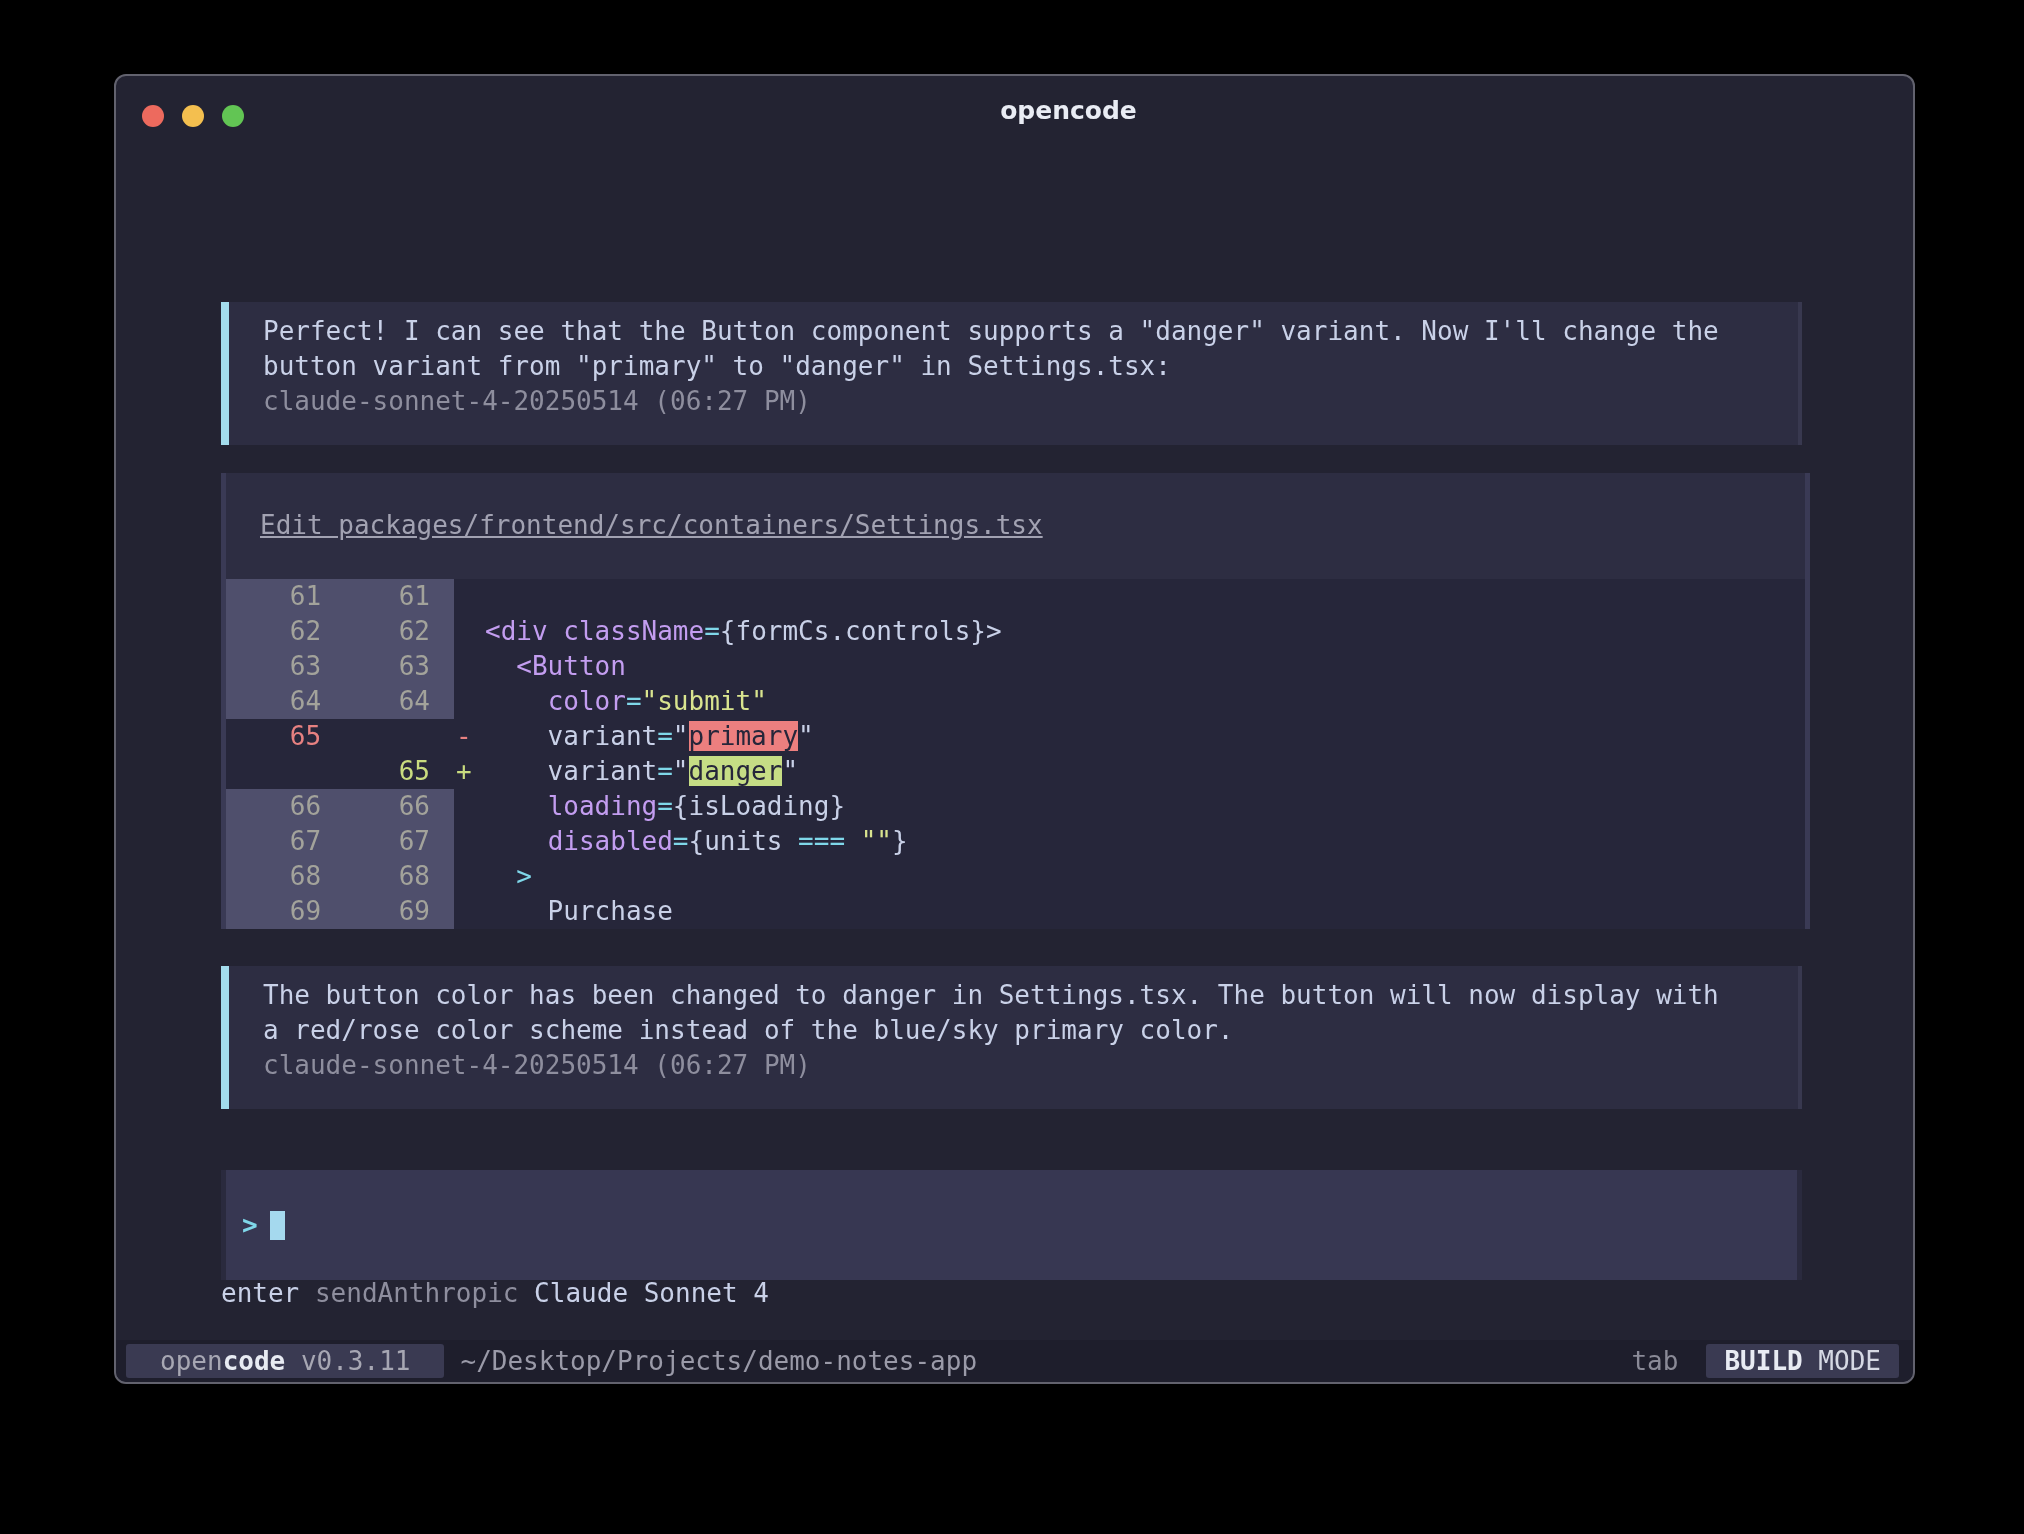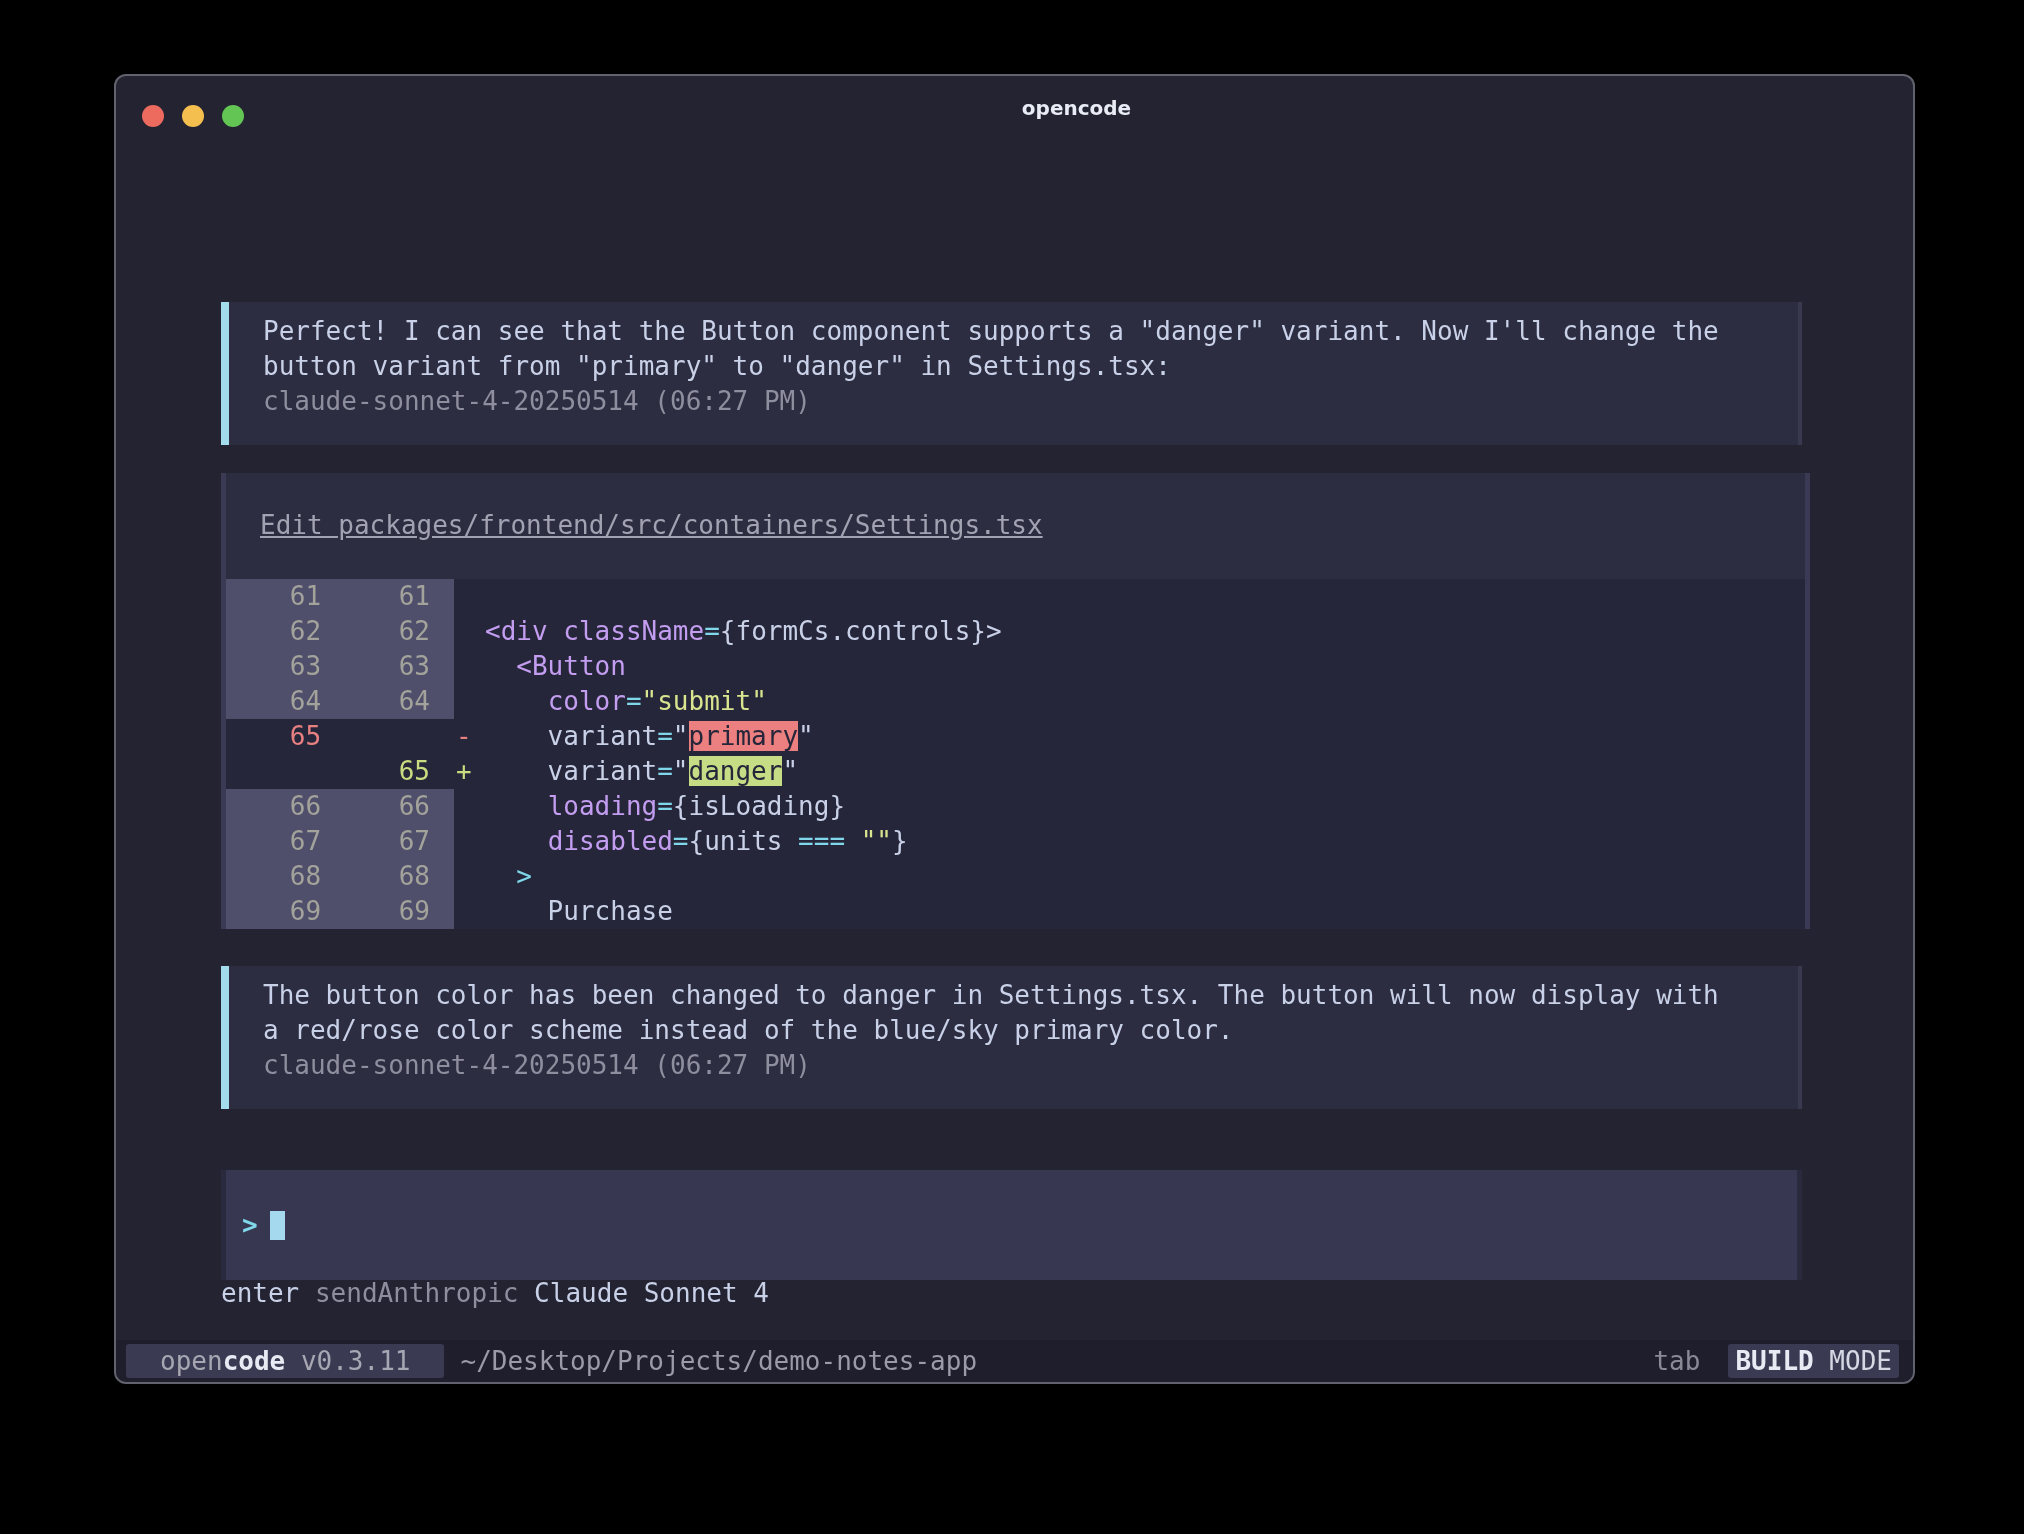--- a/index.html
+++ b/index.html
@@ -5,22 +5,22 @@
   html,body{margin:0;padding:0;background:#000;}
   .canvas{position:relative;width:2024px;height:1534px;background:#000;overflow:hidden;
           font-family:"DejaVu Sans Mono",monospace;font-size:26px;color:#c9d1e8;}
   .window{position:absolute;left:114px;top:74px;width:1801px;height:1310px;background:#232332;
           border:2px solid #62626e;border-radius:12px;box-sizing:border-box;overflow:hidden;}
   
   .light{position:absolute;top:29px;width:22px;height:22px;border-radius:50%;}
   .light.red{left:26px;background:#ed6a5e;}
   .light.yellow{left:66px;background:#f4bf4f;}
   .light.green{left:106px;background:#62c554;}
-  .win-title{position:absolute;top:20px;left:16px;width:100%;text-align:center;
-             font-family:"DejaVu Sans",sans-serif;font-weight:bold;font-size:20px;color:#e9ecf4;padding-left:46px;}
+  .win-title{position:absolute;top:20px;left:8px;width:100%;text-align:center;
+             font-family:"DejaVu Sans",sans-serif;font-weight:bold;font-size:25px;color:#e9ecf4;padding-left:46px;}
   
   .session-header{position:absolute;left:144px;top:116px;width:1547px;height:76px;}
   .sh-bar-l{position:absolute;left:0;top:2px;bottom:2px;width:5px;background:#5e5e74;}
   .sh-bar-r{position:absolute;right:0;top:2px;bottom:2px;width:5px;background:#3e3e58;}
   .sh-row{padding-left:36px;line-height:38px;height:38px;white-space:pre;}
   .sh-title{font-weight:bold;color:#ced6ee;}
   .sh-url{color:#8e8e9e;}
   .sh-unshare{color:#8e8e9e;margin-left:31px;}
   .sh-stats{position:absolute;right:43px;top:38px;line-height:38px;color:#8e8e9e;}
   
@@ -69,21 +69,21 @@
   .hint-gray{color:#8e8e9e;}
   
   .statusbar{position:absolute;left:0;right:0;bottom:0;height:42px;background:#1e1e2c;
              border-radius:0 0 10px 10px;display:flex;align-items:center;white-space:pre;}
   .chip{height:34px;line-height:34px;background:#3a3a52;border-radius:3px;}
   .chip-app{margin-left:10px;padding:0 34px;color:#a7a7b3;}
   .chip-app b{color:#e8ebf3;}
   .sb-path{margin-left:16px;color:#9a9aa8;}
   .sb-spacer{flex:1;}
   .sb-tab{color:#8a8a97;margin-right:28px;text-align:center;}
-  .chip-mode{margin-right:14px;padding:0 7px;color:#d6d9e4;}
+  .chip-mode{margin-right:14px;padding:0 18px;color:#d6d9e4;}
   .chip-mode b{color:#e8ebf3;}
 </style>
 </head>
 <body>
 
 <div class="canvas">
   <div class="window">
 
     <span class="light red"></span>
     <span class="light yellow"></span>

